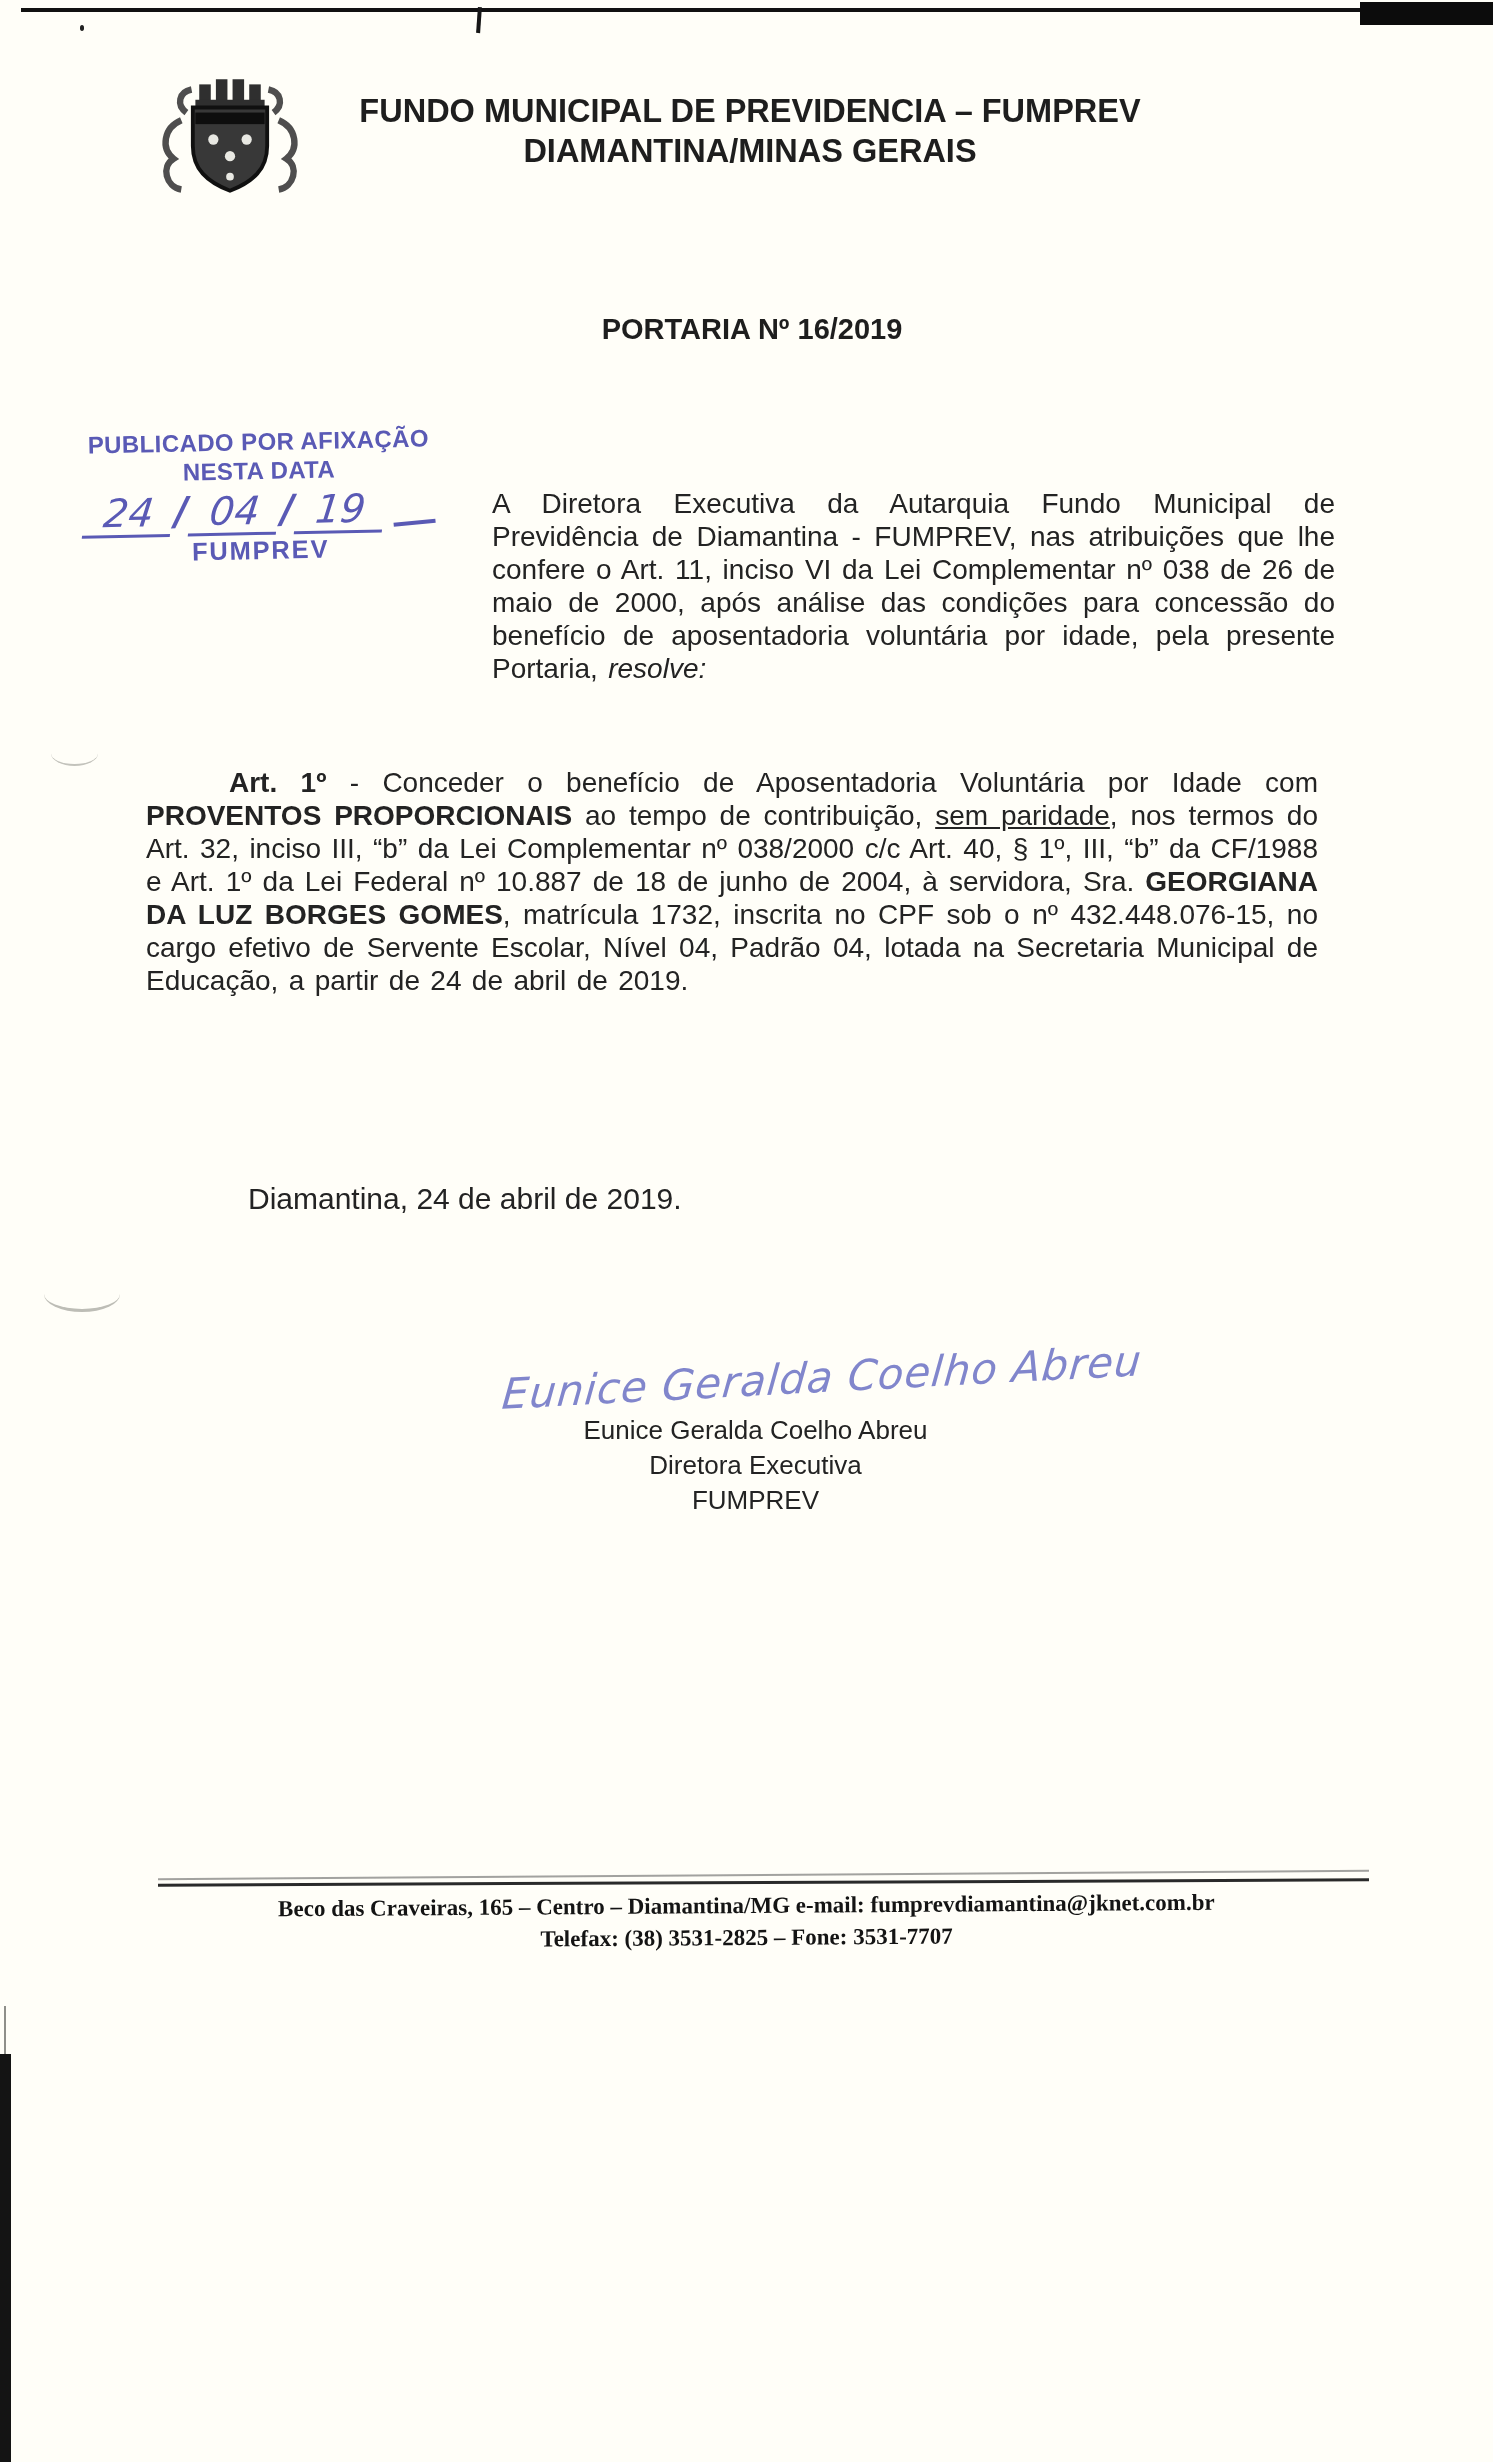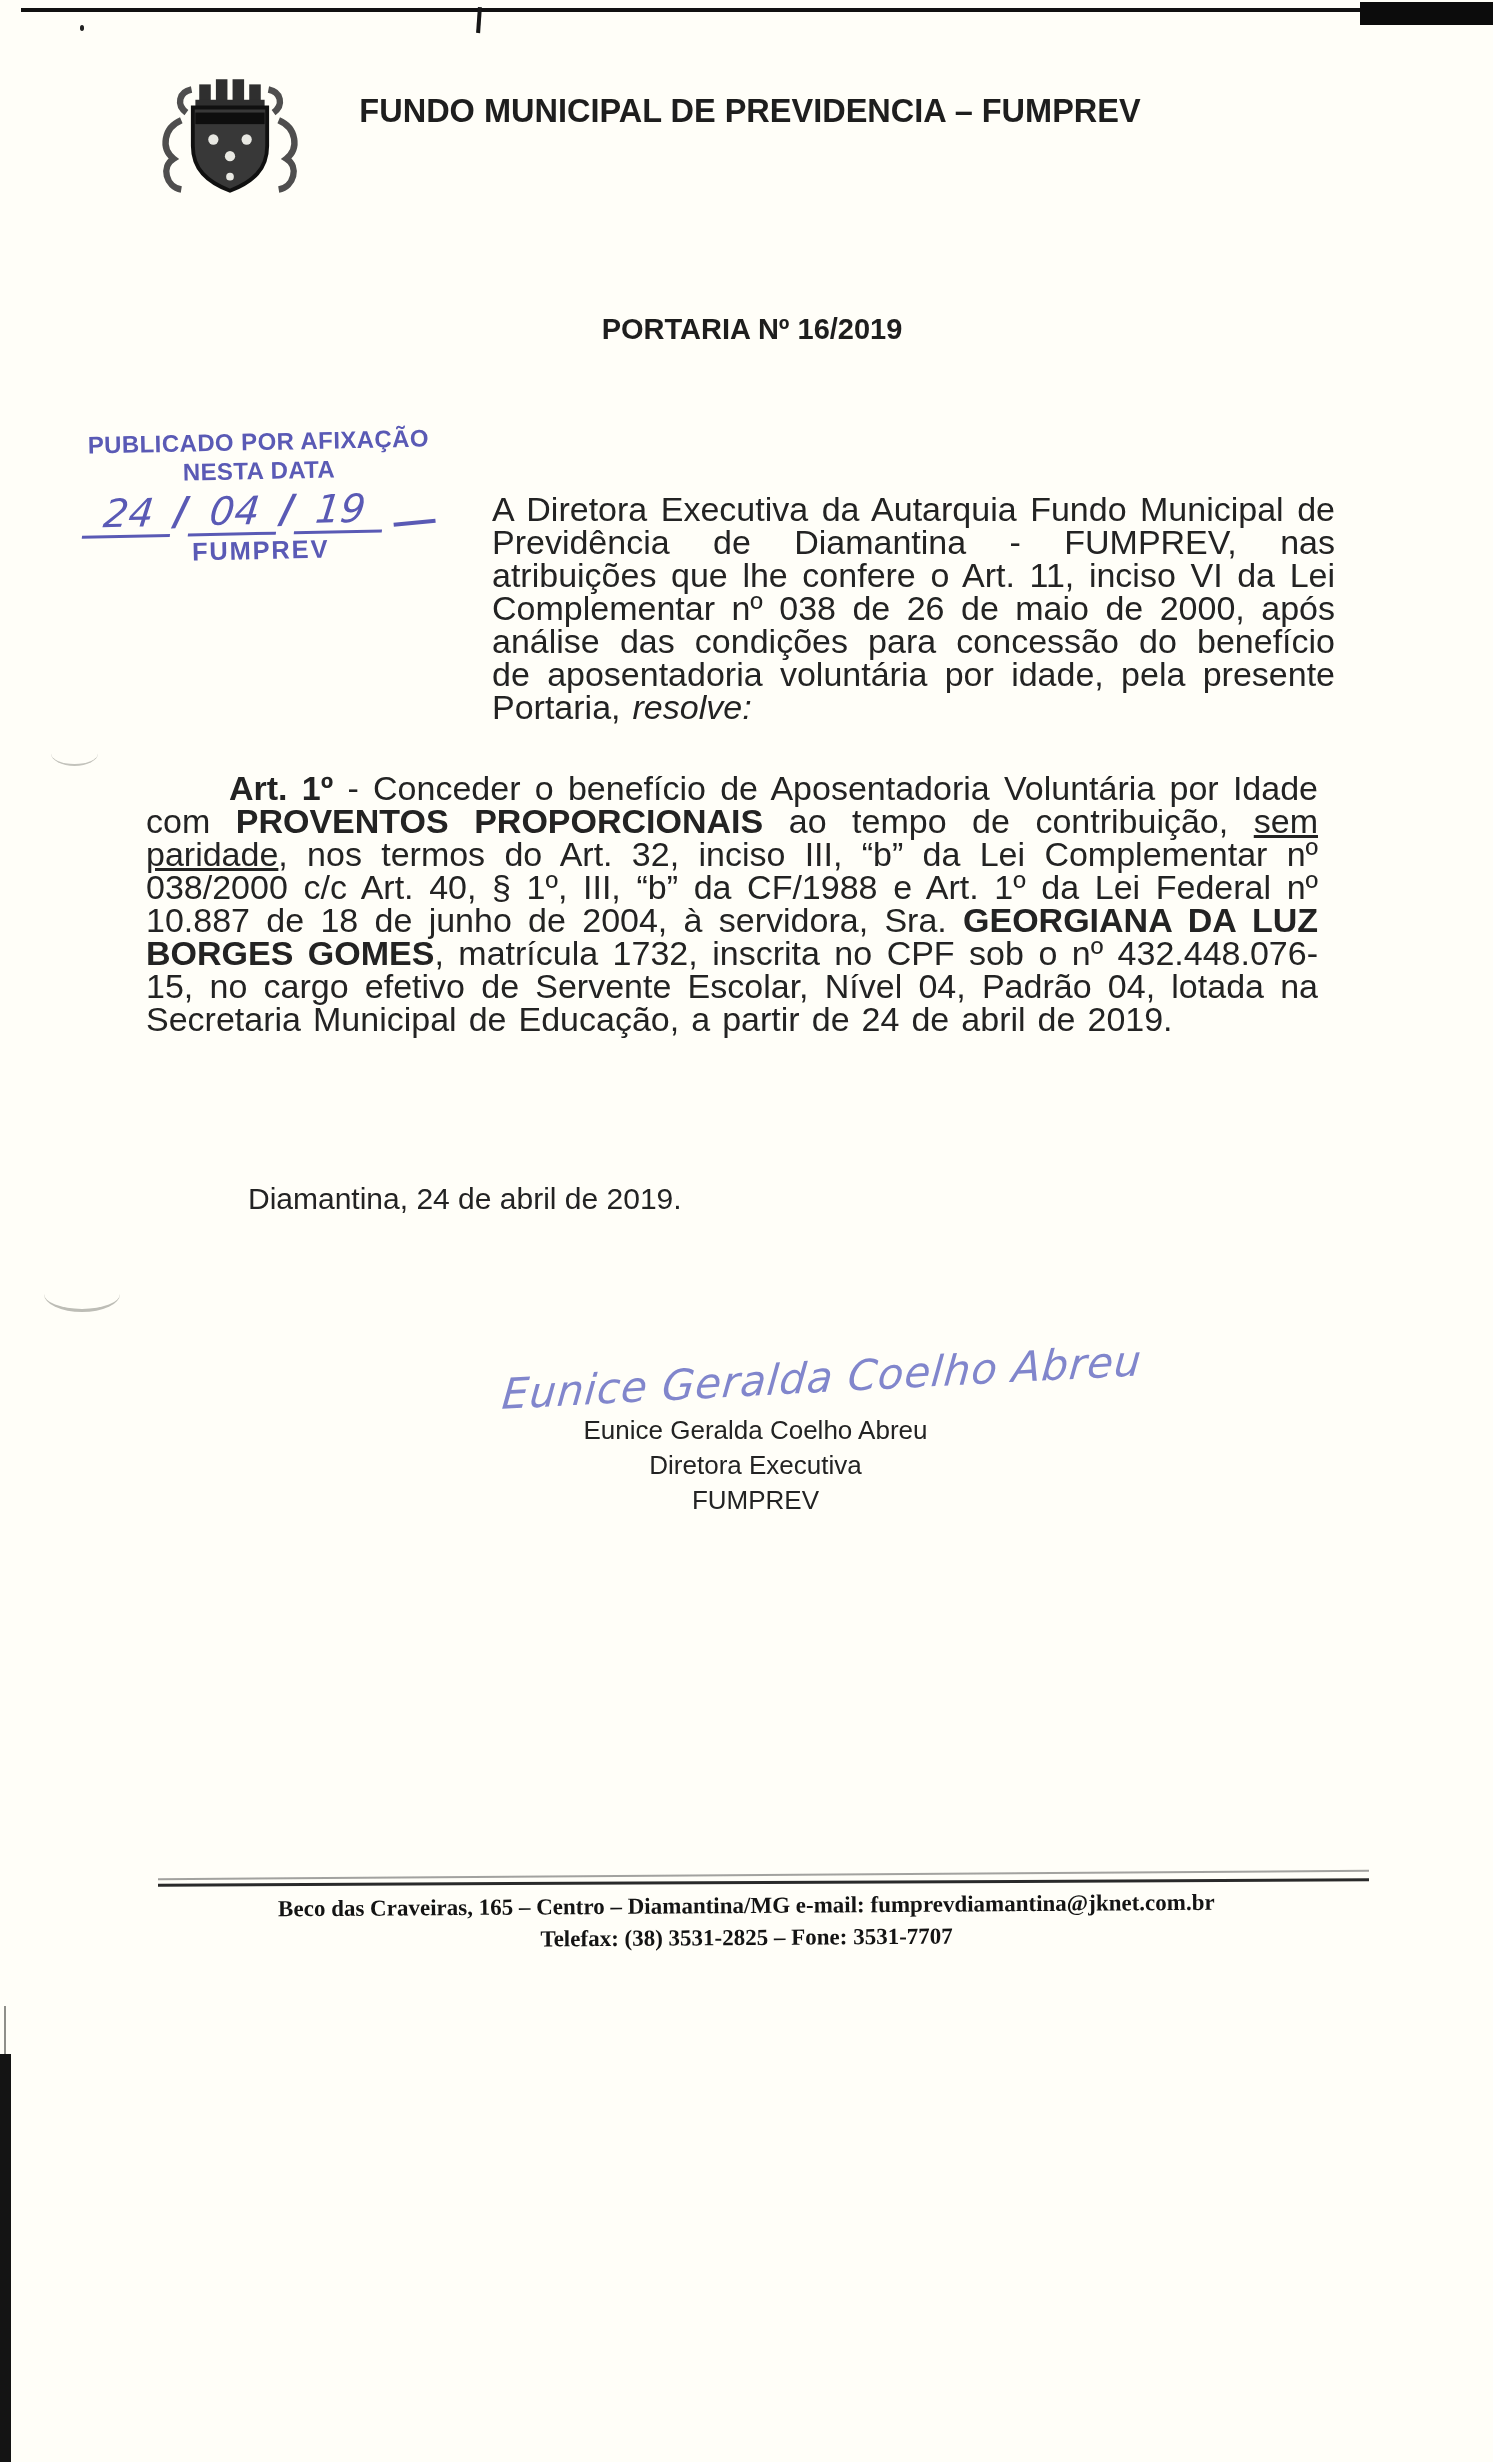--- a/index.html
+++ b/index.html
@@ -30,21 +30,21 @@
   
   .stamp{left:84px;top:427px;width:351px;transform:rotate(-1.2deg);color:#5a5ab5;}
   .stamp-l1,.stamp-l2{text-align:center;font-weight:bold;font-size:24px;line-height:29px;letter-spacing:0.4px;}
   .stamp-date{display:flex;justify-content:center;align-items:flex-end;margin-top:5.3px;
     font-family:"DejaVu Sans",sans-serif;font-style:italic;font-size:39px;line-height:39px;}
   .stamp-slot{border-bottom:3.5px solid currentColor;padding:0 19.3px 1.8px 19.3px;transform:skewX(-8deg);}
   .stamp-slash{font-weight:bold;padding:0 1.8px 5.3px 1.8px;}
   .stamp-dash{width:46px;height:0;border-bottom:4.4px solid currentColor;margin:0 0 7px 8.8px;transform:rotate(-4deg);}
   .stamp-org{text-align:center;font-weight:bold;font-size:25.5px;letter-spacing:1.8px;margin-top:1.8px;}
   
-  .par{font-size:34px;line-height:33px;text-align:justify;word-spacing:2.6px;}
+  .par{font-size:28px;line-height:33px;text-align:justify;word-spacing:2.6px;}
   .preamble{left:492px;top:459px;width:843px;}
   .art1{left:146px;top:738px;width:1172px;text-indent:83px;}
   .art2{left:163px;top:1044px;width:1172px;text-indent:83px;text-align:left;}
   .dateline{left:248px;top:1182px;font-size:30px;}
   
   .sig-hand{left:488px;top:1353px;width:668px;text-align:center;
     font-family:"DejaVu Sans",sans-serif;font-style:italic;font-size:42px;color:#747ac8;
     transform:rotate(-3deg) skewX(-8deg);opacity:.9;letter-spacing:0.9px;white-space:nowrap;}
   .sig-block{left:492px;top:1413px;width:527px;text-align:center;font-size:26px;line-height:35px;}
   
@@ -88,20 +88,21 @@
         <circle cx="47" cy="55" r="4"></circle>
         <circle cx="73" cy="55" r="4"></circle>
         <circle cx="60" cy="68" r="4"></circle>
         <circle cx="60" cy="84" r="3"></circle>
       </g>
     </svg>
   </div>
 
   <div class="abs org-header">
     <div>FUNDO MUNICIPAL DE PREVIDENCIA – FUMPREV</div>
+    <div>DIAMANTINA/MINAS GERAIS</div>
   </div>
 
   <div class="abs doc-title">PORTARIA Nº 16/2019</div>
 
   <div class="abs stamp">
     <div class="stamp-l1">PUBLICADO POR AFIXAÇÃO</div>
     <div class="stamp-l2">NESTA DATA</div>
     <div class="stamp-date">
       <span class="stamp-slot">24</span>
       <span class="stamp-slash">/</span>

